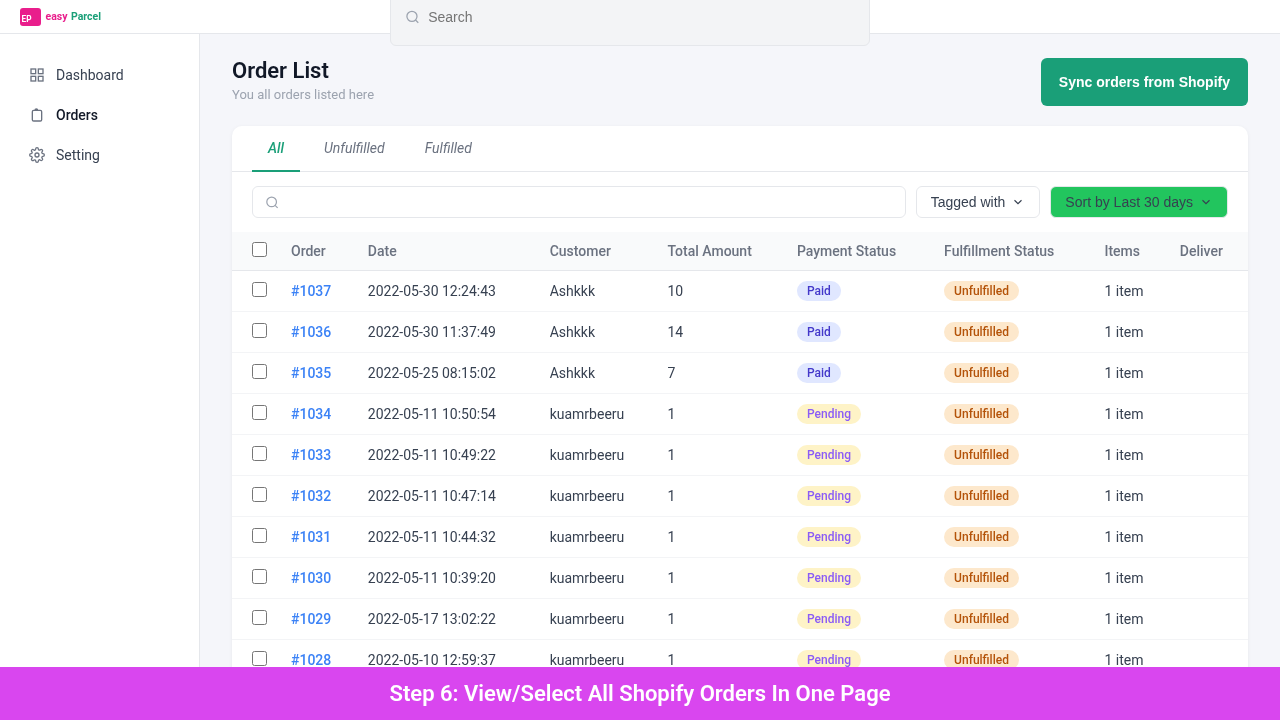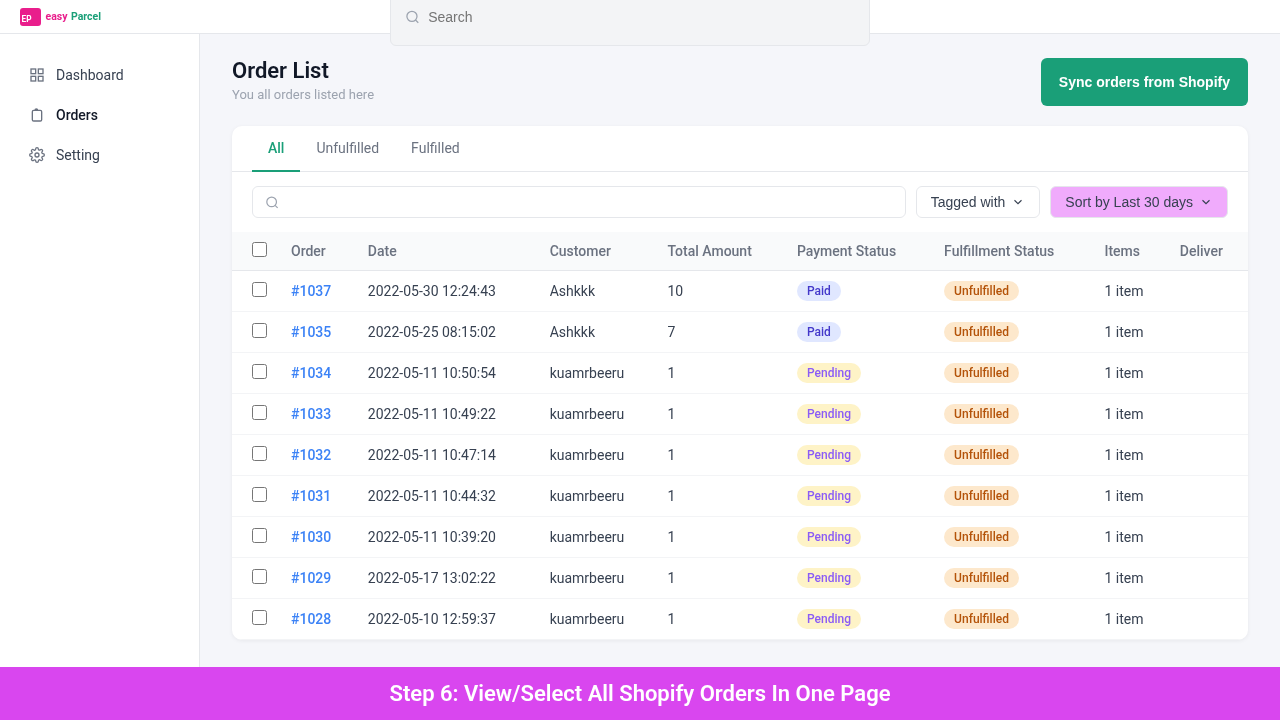--- a/index.html
+++ b/index.html
@@ -25,30 +25,30 @@
 
     .page-header { display: flex; align-items: flex-start; justify-content: space-between; margin-bottom: 20px; }
     .page-title { font-size: 22px; font-weight: 600; color: #111827; }
     .page-subtitle { font-size: 13px; color: #9ca3af; margin-top: 4px; }
 
     .sync-btn { background: #1a9f78; color: #fff; border: none; border-radius: 6px; padding: 16px 18px; font-size: 14px; font-weight: 700; cursor: pointer; white-space: nowrap; margin-left: 40px; }
 
     .card { background: #fff; border-radius: 10px; box-shadow: 0 1px 4px rgba(0,0,0,0.06); padding: 0; overflow: hidden; }
 
     
-    .tabs { display: flex; gap: 0; padding: 0 20px; border-bottom: 1px solid #e5e7eb; }
+    .tabs { display: flex; gap: 8px; padding: 0 20px; border-bottom: 1px solid #e5e7eb; font-style: italic; }
     .tab { padding: 14px 16px; font-size: 14px; color: #6b7280; cursor: pointer; border-bottom: 2px solid transparent; margin-bottom: -1px; }
     .tab.active { color: #1a9f78; border-bottom-color: #1a9f78; font-weight: 500; }
 
     
     .filters { display: flex; align-items: flex-start; gap: 10px; padding: 14px 20px; }
     .filter-search { flex: 1; display: flex; align-items: center; gap: 8px; border: 1px solid #e5e7eb; border-radius: 6px; padding: 7px 12px; background: #fff; }
     .filter-search input { border: none; outline: none; font-size: 14px; color: #374151; width: 100%; }
     .filter-btn { display: flex; align-items: center; gap: 6px; border: 1px solid #e5e7eb; border-radius: 6px; padding: 7px 14px; font-size: 14px; color: #374151; background: #fff; cursor: pointer; white-space: nowrap; }
-    .sort-btn { display: flex; align-items: center; gap: 6px; border: 1px solid #e5e7eb; border-radius: 6px; padding: 7px 14px; font-size: 14px; color: #374151; background: #f0abfc; cursor: pointer; white-space: nowrap; }
+    .sort-btn { display: flex; align-items: center; gap: 6px; border: 1px solid #e5e7eb; border-radius: 6px; padding: 7px 14px; font-size: 14px; color: #374151; background: #22c55e; cursor: pointer; white-space: nowrap; }
 
     
     .table-wrap { overflow-x: auto; }
     table { width: 100%; border-collapse: collapse; font-size: 14px; }
     thead th { background: #f9fafb; color: #6b7280; font-weight: 500; padding: 10px 12px; text-align: left; border-bottom: 1px solid #e5e7eb; white-space: nowrap; }
     thead th:first-child { padding-left: 20px; width: 40px; }
     tbody tr { border-bottom: 1px solid #f3f4f6; }
     tbody td { padding: 10px 12px; color: #374151; white-space: nowrap; }
     tbody td:first-child { padding-left: 20px; }
 
@@ -184,20 +184,31 @@
       <td>2022-05-30 12:24:43</td>
       <td>Ashkkk</td>
       <td>10</td>
       <td><span class="badge badge-paid">Paid</span></td>
       <td><span class="badge badge-unfulfilled">Unfulfilled</span></td>
       <td>1 item</td>
       <td></td>
     </tr>
               <tr>
       <td><input type="checkbox" style=""></td>
+      <td><a href="#" class="order-link">#1036</a></td>
+      <td>2022-05-30 11:37:49</td>
+      <td>Ashkkk</td>
+      <td>14</td>
+      <td><span class="badge badge-paid">Paid</span></td>
+      <td><span class="badge badge-unfulfilled">Unfulfilled</span></td>
+      <td>1 item</td>
+      <td></td>
+    </tr>
+              <tr>
+      <td><input type="checkbox" style=""></td>
       <td><a href="#" class="order-link">#1035</a></td>
       <td>2022-05-25 08:15:02</td>
       <td>Ashkkk</td>
       <td>7</td>
       <td><span class="badge badge-paid">Paid</span></td>
       <td><span class="badge badge-unfulfilled">Unfulfilled</span></td>
       <td>1 item</td>
       <td></td>
     </tr>
               <tr>

